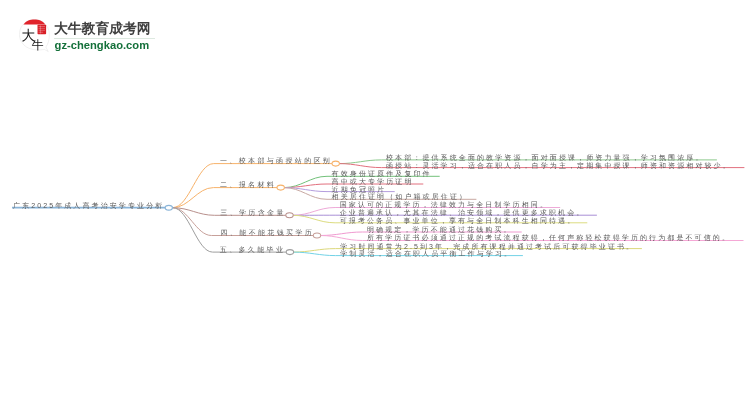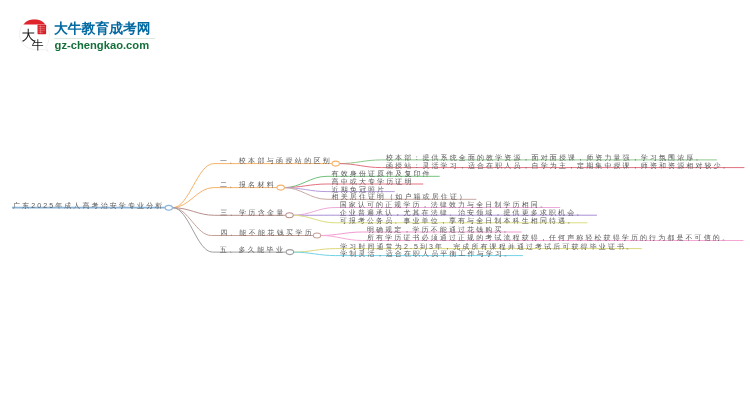--- a/index.html
+++ b/index.html
@@ -8,21 +8,21 @@
 body{width:750px;height:410px;font-family:"Liberation Sans",sans-serif;overflow:hidden;}
 #stage{position:relative;width:750px;height:410px;background:#fff;}
 svg.map{position:absolute;left:0;top:0;}
 .lnk{fill:none;stroke-width:1.0;stroke-linecap:round;stroke-linejoin:round;}
 .rootline{stroke-width:1.7;stroke-linecap:butt;}
 .lbl{position:absolute;white-space:nowrap;color:#595959;line-height:1;font-size:7px;letter-spacing:2.1px;transform:translateZ(0);}
 .lbl.b2{letter-spacing:2.35px;}
 
 #logo{position:absolute;left:0;top:0;width:200px;height:58px;}
 #mark{position:absolute;left:19.2px;top:19.2px;width:30.6px;height:34px;}
-#brand{position:absolute;left:54px;top:22.4px;font-size:13.8px;font-weight:bold;color:#0369a1;letter-spacing:0px;line-height:1;}
+#brand{position:absolute;left:54px;top:22.4px;font-size:13.8px;font-weight:bold;color:#404040;letter-spacing:0px;line-height:1;}
 #brandrule{position:absolute;left:54.1px;top:38.2px;width:100.7px;height:1.2px;background:#dde9e0;}
 #domain{position:absolute;left:54.6px;top:39.6px;font-size:11.2px;font-weight:bold;color:#14703a;letter-spacing:0px;line-height:1;}
 </style>
 </head>
 <body>
 
 <div id="stage">
 <div id="logo">
 <svg id="mark" viewBox="0 0 360 400">
   <path d="M181 5 C96 5 5 72 5 180 C5 262 60 330 140 352 C186 366 236 368 300 358 L344 383 L316 330 C345 294 357 240 357 180 C357 72 266 5 181 5 Z" fill="#ffffff" stroke="#d6d6d6" stroke-width="4"></path>

